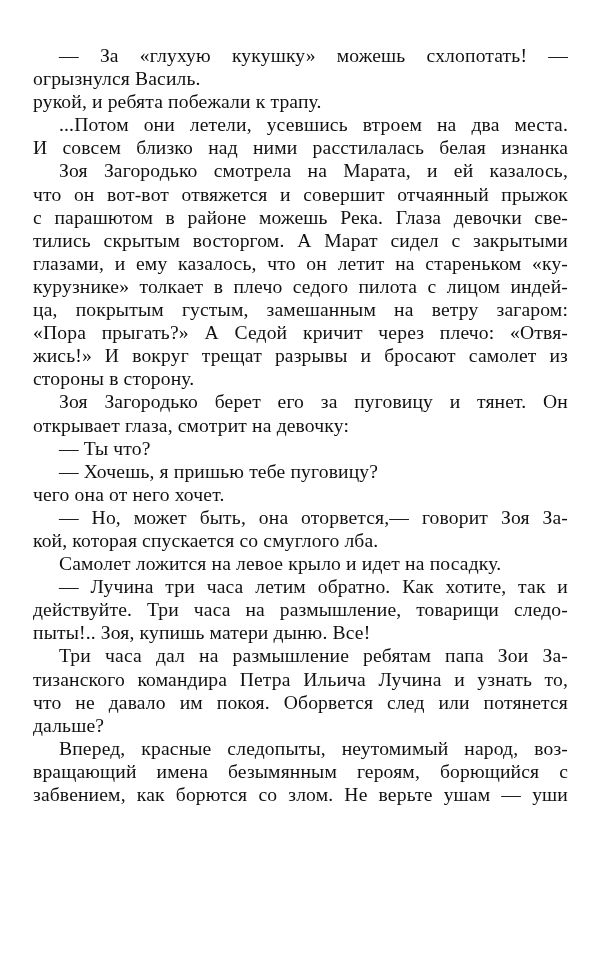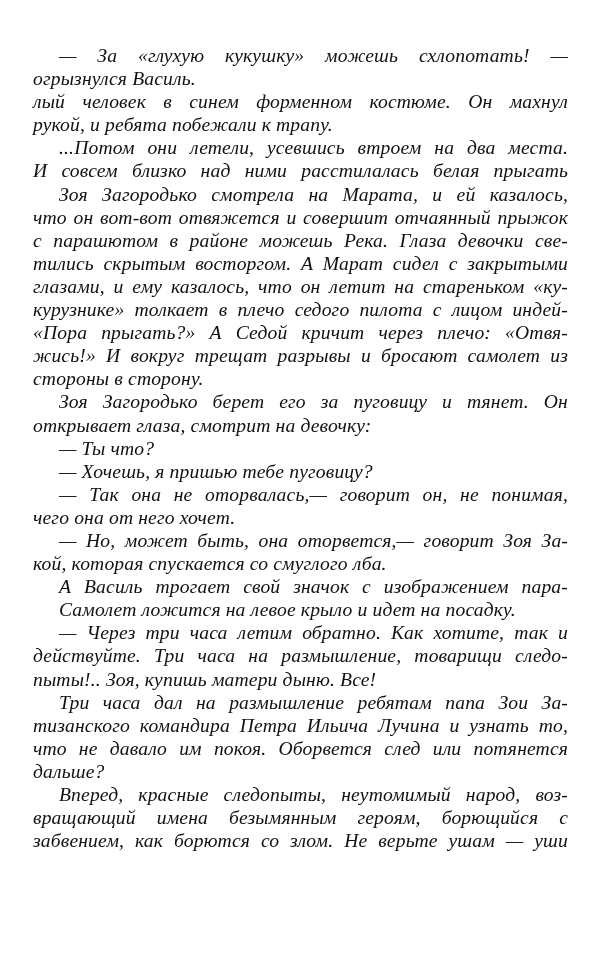--- a/index.html
+++ b/index.html
@@ -23,71 +23,68 @@
       line-height: 23.1px;
       color: #111111;
       letter-spacing: 0.15px;
     }
     .line {
       display: block;
       white-space: nowrap;
       height: 23.1px;
       text-align: justify;
       text-align-last: justify;
-      font-style: italic;
     }
     .line.last {
       text-align-last: left;
     }
     .line.indent {
       padding-left: 26px;
     }
   </style>
 </head>
 <body>
 
 <div class="page">
 
   <span class="line indent">— За «глухую кукушку» можешь схлопотать! —</span>
   <span class="line last">огрызнулся Василь.</span>
 
-  <span class="line">лый человек в синем форменном костюме. Он махнул</span>
   <span class="line last">рукой, и ребята побежали к трапу.</span>
 
   <span class="line indent">...Потом они летели, усевшись втроем на два места.</span>
-  <span class="line">И совсем близко над ними расстилалась белая прыгать</span>
+  <span class="line">И совсем близко над ними расстилалась белая изнанка</span>
 
   <span class="line indent">Зоя Загородько смотрела на Марата, и ей казалось,</span>
   <span class="line">что он вот-вот отвяжется и совершит отчаянный прыжок</span>
   <span class="line">с парашютом в районе можешь Река. Глаза девочки све-</span>
   <span class="line">тились скрытым восторгом. А Марат сидел с закрытыми</span>
   <span class="line">глазами, и ему казалось, что он летит на стареньком «ку-</span>
   <span class="line">курузнике» толкает в плечо седого пилота с лицом индей-</span>
+  <span class="line">ца, покрытым густым, замешанным на ветру загаром:</span>
   <span class="line">«Пора прыгать?» А Седой кричит через плечо: «Отвя-</span>
   <span class="line">жись!» И вокруг трещат разрывы и бросают самолет из</span>
   <span class="line last">стороны в сторону.</span>
 
   <span class="line indent">Зоя Загородько берет его за пуговицу и тянет. Он</span>
   <span class="line last">открывает глаза, смотрит на девочку:</span>
 
   <span class="line indent last">— Ты что?</span>
 
   <span class="line indent last">— Хочешь, я пришью тебе пуговицу?</span>
 
-  <span class="line indent">— Так она не оторвалась,— говорит он, не понимая,</span>
   <span class="line last">чего она от него хочет.</span>
 
   <span class="line indent">— Но, может быть, она оторвется,— говорит Зоя За-</span>
   <span class="line last">кой, которая спускается со смуглого лба.</span>
 
-  <span class="line indent">А Василь трогает свой значок с изображением пара-</span>
 
   <span class="line indent last">Самолет ложится на левое крыло и идет на посадку.</span>
 
-  <span class="line indent">— Через три часа летим обратно. Как хотите, так и</span>
+  <span class="line indent">— Лучина три часа летим обратно. Как хотите, так и</span>
   <span class="line">действуйте. Три часа на размышление, товарищи следо-</span>
   <span class="line last">пыты!.. Зоя, купишь матери дыню. Все!</span>
 
   <span class="line indent">Три часа дал на размышление ребятам папа Зои За-</span>
   <span class="line">тизанского командира Петра Ильича Лучина и узнать то,</span>
   <span class="line">что не давало им покоя. Оборвется след или потянется</span>
   <span class="line last">дальше?</span>
 
   <span class="line indent">Вперед, красные следопыты, неутомимый народ, воз-</span>
   <span class="line">вращающий имена безымянным героям, борющийся с</span>

